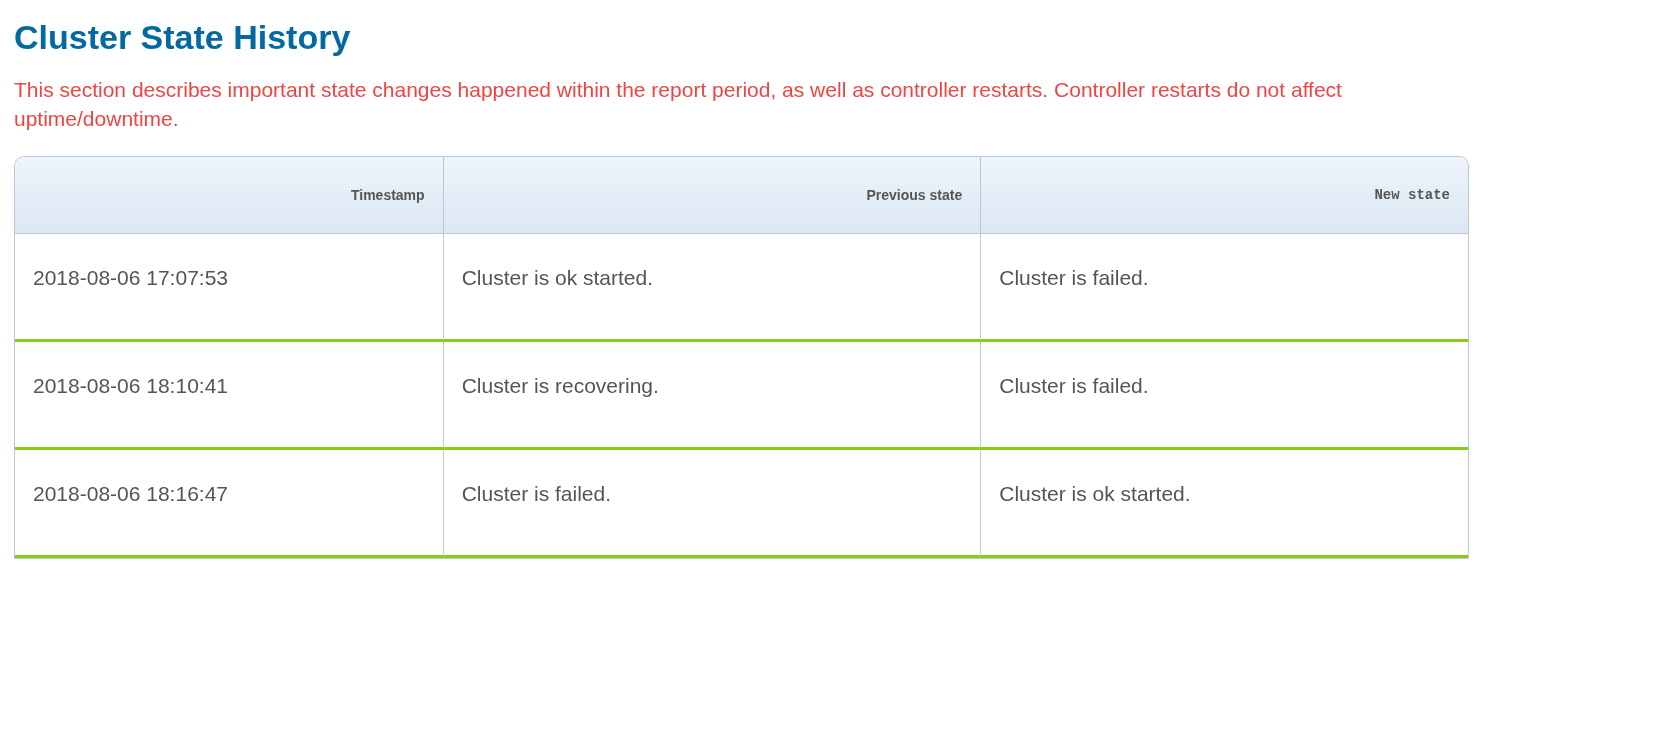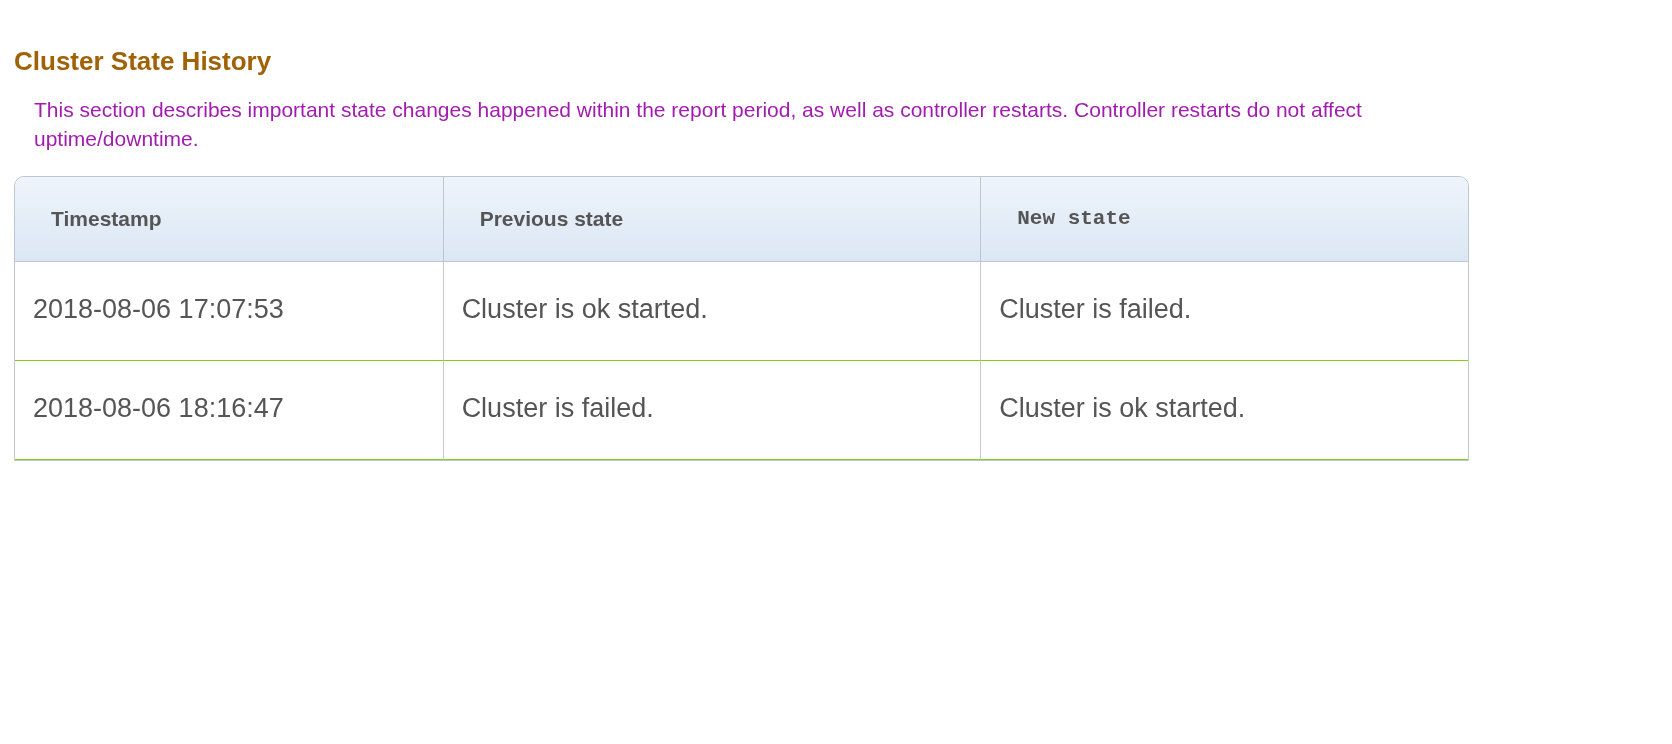--- a/index.html
+++ b/index.html
@@ -3,64 +3,62 @@
   <meta charset="utf-8">
   <style>
     * { box-sizing: border-box; margin: 0; padding: 0; }
     body {
       font-family: "Lucida Grande", "Lucida Sans Unicode", Verdana, Arial, sans-serif;
       color: #555;
       padding: 18px 14px;
       background: #fff;
     }
     h2.section-title {
-      font-size: 26px;
+      font-size: 34px;
       font-weight: bold;
-      color: #a16207;
+      color: #0369a1;
       margin-bottom: 18px;
-      margin-top: 28px;
     }
     p.section-desc {
       font-size: 21px;
-      color: #a21caf;
+      color: #ef4444;
       line-height: 1.4;
       margin-bottom: 22px;
       max-width: 1460px;
-      margin-left: 20px;
     }
     table.state-table {
       width: 1455px;
       border-collapse: separate;
       border-spacing: 0;
       border: 1px solid #bcc7d1;
       border-radius: 10px 10px 0 0;
       overflow: hidden;
     }
     table.state-table thead th {
-      text-align: left;
-      font-size: 21px;
+      text-align: right;
+      font-size: 14px;
       font-weight: bold;
       color: #555;
       padding: 30px 18px 30px 36px;
       background: linear-gradient(to bottom, #eef4fb 0%, #dbe7f4 100%);
       border-bottom: 1px solid #bcc7d1;
       border-right: 1px solid #bcc7d1;
     }
     table.state-table thead th:last-child {
       border-right: none;
       font-family: Liberation Mono, monospace;
     }
     table.state-table thead th:first-child { border-top-left-radius: 10px; }
     table.state-table thead th:last-child { border-top-right-radius: 10px; }
 
     table.state-table tbody td {
-      font-size: 27px;
+      font-size: 21px;
       color: #555;
-      padding: 32px 18px 35px 18px;
-      border-bottom: 1px solid #84cc16;
+      padding: 32px 18px 49px 18px;
+      border-bottom: 3px solid #84cc16;
       border-right: 1px solid #c9c9c9;
       background: #fff;
       vertical-align: middle;
     }
     table.state-table tbody td:last-child { border-right: none; }
 
     .col-ts { width: 29.5%; }
     .col-prev { width: 37%; }
     .col-new { width: 33.5%; }
   </style>
@@ -78,18 +76,23 @@
       <th class="col-new">New state</th>
     </tr>
   </thead>
   <tbody>
     <tr>
       <td>2018-08-06 17:07:53</td>
       <td>Cluster is ok started.</td>
       <td>Cluster is failed.</td>
     </tr>
     <tr>
+      <td>2018-08-06 18:10:41</td>
+      <td>Cluster is recovering.</td>
+      <td>Cluster is failed.</td>
+    </tr>
+    <tr>
       <td>2018-08-06 18:16:47</td>
       <td>Cluster is failed.</td>
       <td>Cluster is ok started.</td>
     </tr>
   </tbody>
 </table>
 
 </body></html>

